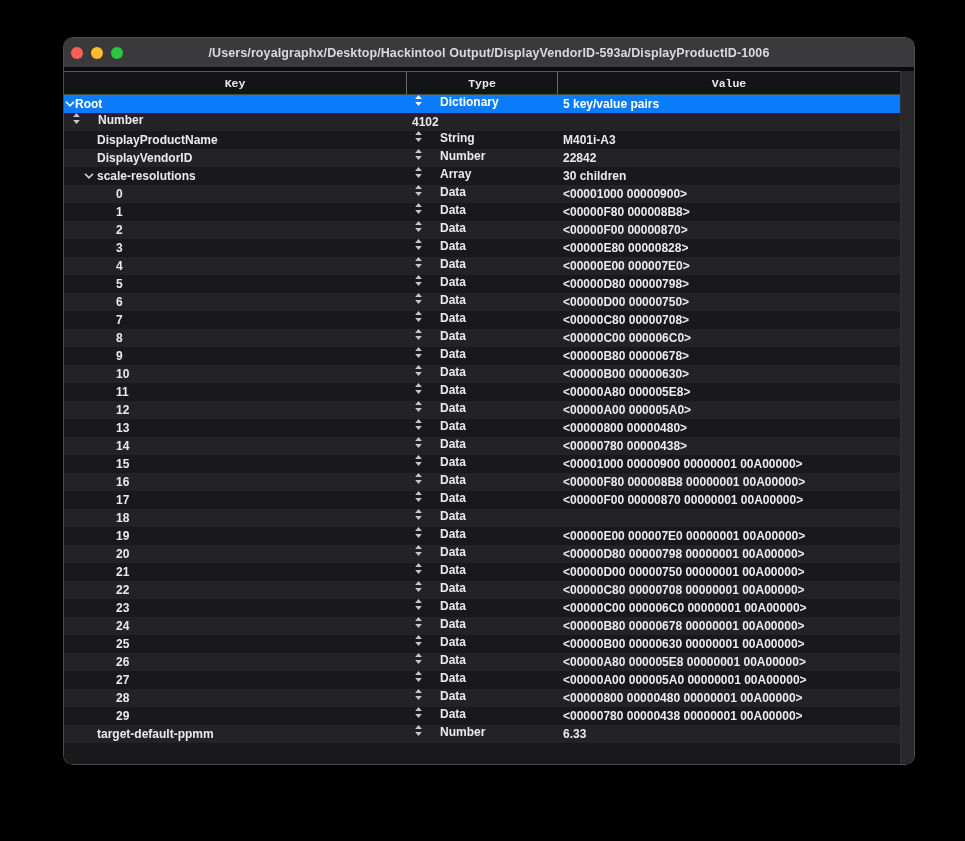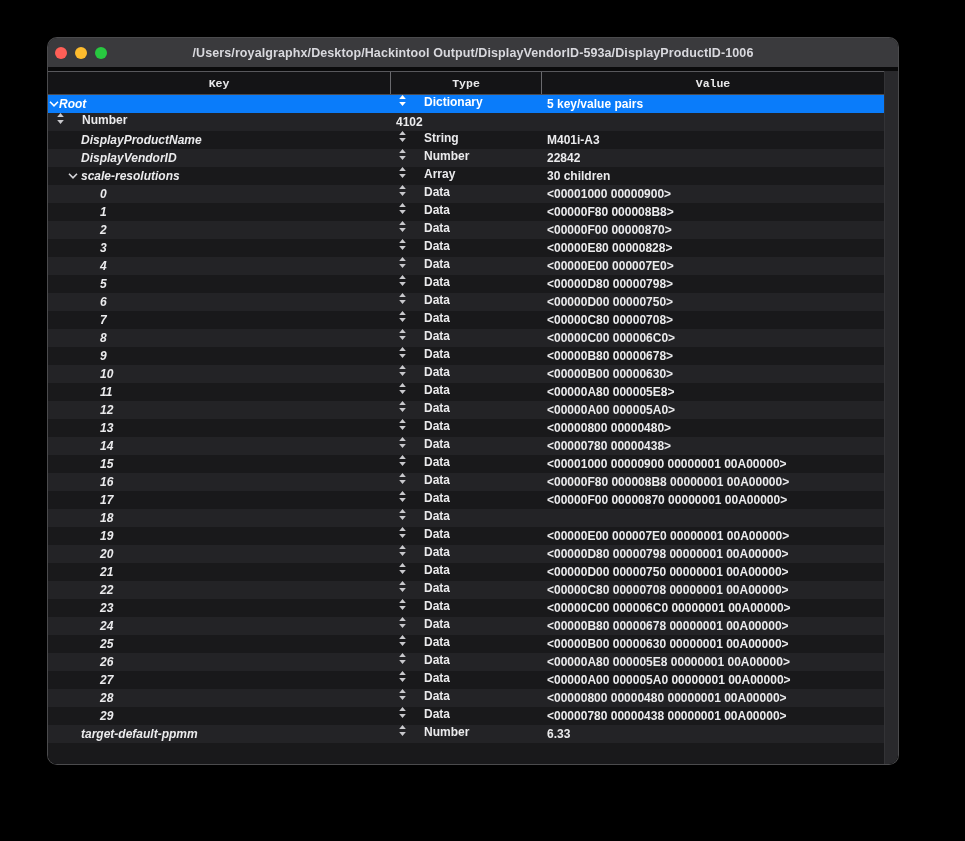--- a/index.html
+++ b/index.html
@@ -3,21 +3,21 @@
 <meta charset="utf-8">
 <style>
   html,body{margin:0;padding:0;}
   body{
     width:965px;height:841px;background:#000;
     font-family:"Liberation Sans", sans-serif;
     -webkit-font-smoothing:antialiased;
     overflow:hidden;position:relative;
   }
   .window{
-    position:absolute;left:47px;top:37px;width:852px;height:728px;
+    position:absolute;left:63px;top:37px;width:852px;height:728px;
     background:#19191b;border-radius:10px;overflow:hidden;
     border:1px solid rgba(255,255,255,0.22);box-sizing:border-box;
     box-shadow:0 18px 45px rgba(0,0,0,0.7);
   }
   .titlebar{
     position:absolute;top:0;left:0;right:0;height:29px;background:#3a3a3d;
     display:flex;align-items:center;
   }
   .traffic{display:flex;gap:8px;padding-left:7px;z-index:2;}
   .light{width:12px;height:12px;border-radius:50%;}
@@ -45,21 +45,21 @@
     background:#29292c;border-left:1px solid #333336;box-sizing:border-box;
   }
   .body{position:absolute;top:28px;left:0;right:14px;bottom:0;background:#19191b;}
   .row{
     height:18px;display:grid;grid-template-columns:342px 151px 345px;
     align-items:center;font-size:12px;font-weight:600;color:#ebebed;
     white-space:nowrap;
   }
   .row.alt{background:#232326;}
   .row.selected{background:#0a7cfa;color:#ffffff;}
-  .key-cell{position:relative;overflow:hidden;height:100%;display:flex;align-items:center;font-style:italic;}
+  .key-cell{position:relative;overflow:hidden;height:100%;display:flex;align-items:center;}
   .ind0{padding-left:11px;}
   .ind1{padding-left:33px;}
   .ind2{padding-left:52px;}
   .chev{position:absolute;top:6px;display:inline-flex;}
   .chev.c0{left:1px;}
   .chev.c1{left:20px;}
   .chev svg polyline{stroke:#d6d6da;}
   .selected .chev svg polyline{stroke:#ffffff;}
   .type-cell{display:flex;align-items:flex-start;gap:18px;padding-left:9px;height:100%;}
   .updown svg path{fill:#c9c9cd;}

